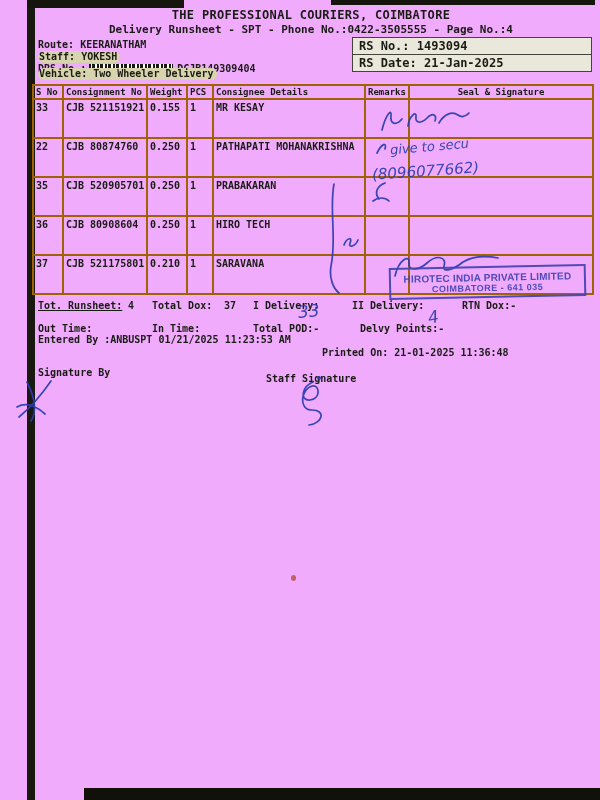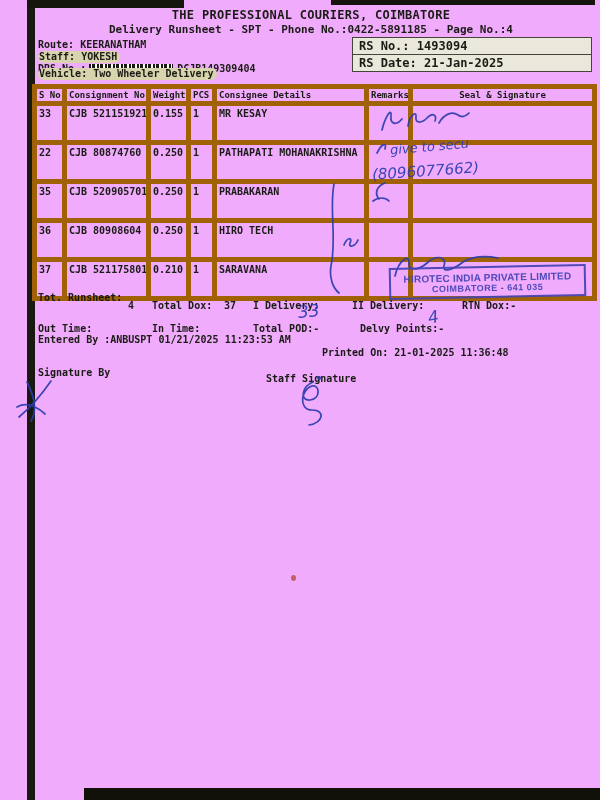--- a/index.html
+++ b/index.html
@@ -16,21 +16,21 @@
 
   .barcode { display:inline-block; width:84px; height:9px; margin:0 4px -1px 3px;
     background:repeating-linear-gradient(90deg,#191914 0 2px,#fbfaf4 2px 3px,#191914 3px 6px,#fbfaf4 6px 8px); }
 
   .rs-box { position:absolute; left:352px; top:37px; width:240px; height:35px;
     border:1px solid #44443c; background:#e9e8da; }
   .rs-row { font-weight:bold; font-size:12px; line-height:16px; padding-left:6px; white-space:pre; }
   .rs-row:first-child { border-bottom:1px solid #44443c; }
 
   table.grid { position:absolute; left:32px; top:84px; width:560px; border-collapse:collapse; table-layout:fixed; }
-  .grid th, .grid td { border:5px solid #a16207; font-family:"DejaVu Sans Mono",monospace; font-weight:bold;
+  .grid th, .grid td { border:2px solid #a16207; font-family:"DejaVu Sans Mono",monospace; font-weight:bold;
     text-align:left; vertical-align:top; overflow:hidden; white-space:nowrap; }
   .grid th { font-size:9px; padding:1px 2px; height:13px; }
   .grid td { font-size:10px; padding:2px 2px; height:39px; }
   .grid th.c { text-align:center; }
 
   .hand { position:absolute; color:var(--ink); font-family:"DejaVu Sans", sans-serif; font-style:italic; opacity:.92; white-space:pre; }
   .sig { position:absolute; color:var(--ink); opacity:.92; }
   .sig path { fill:none; stroke:currentColor; stroke-width:1.7; stroke-linecap:round; }
 
   .stamp { position:absolute; left:389px; top:266px; width:197px; height:32px; border:2px solid var(--stamp);
@@ -51,21 +51,21 @@
 
 <div class="page">
 
   <div class="artifact edge-left"></div>
   <div class="artifact edge-topleft"></div>
   <div class="artifact edge-topright"></div>
   <div class="artifact edge-bottom"></div>
   <div class="artifact red-dot"></div>
 
   <div class="t doc-title">THE PROFESSIONAL COURIERS, COIMBATORE</div>
-  <div class="t doc-subtitle">Delivery Runsheet - SPT - Phone No.:0422-5891185 - Page No.:4</div>
+  <div class="t doc-subtitle">Delivery Runsheet - SPT - Phone No.:0422-3505555 - Page No.:4</div>
 
   <div class="t" style="left:38px; top:39px;">Route: KEERANATHAM</div>
   <div class="t" style="left:38px; top:51px;"><span class="hl">Staff: YOKESH</span></div>
   <div class="t" style="left:38px; top:63px;"><span>DRS No.:</span><span class="barcode"></span><span>DCJB149309404</span></div>
   <div class="t" style="left:38px; top:68px;"><span class="hl">Vehicle: Two Wheeler Delivery</span></div>
 
   <div class="rs-box">
     <div class="rs-row">RS No.: 1493094</div>
     <div class="rs-row">RS Date: 21-Jan-2025</div>
   </div>
@@ -133,21 +133,21 @@
         <td>CJB 521175801</td>
         <td>0.210</td>
         <td>1</td>
         <td>SARAVANA</td>
         <td></td>
         <td></td>
       </tr>
     </tbody>
   </table>
 
-  <span class="t" style="left:38px;  top:292px;">Tot. Runsheet:</span>
+  <span class="t" style="left:38px;  top:300px;text-decoration:underline;">Tot. Runsheet:</span>
   <span class="t" style="left:128px; top:300px;">4</span>
   <span class="t" style="left:152px; top:300px;">Total Dox:</span>
   <span class="t" style="left:224px; top:300px;">37</span>
   <span class="t" style="left:253px; top:300px;">I Delivery:</span>
   <span class="t" style="left:352px; top:300px;">II Delivery:</span>
   <span class="t" style="left:462px; top:300px;">RTN Dox:-</span>
 
   <span class="t" style="left:38px;  top:323px;">Out Time:</span>
   <span class="t" style="left:152px; top:323px;">In Time:</span>
   <span class="t" style="left:253px; top:323px;">Total POD:-</span>

